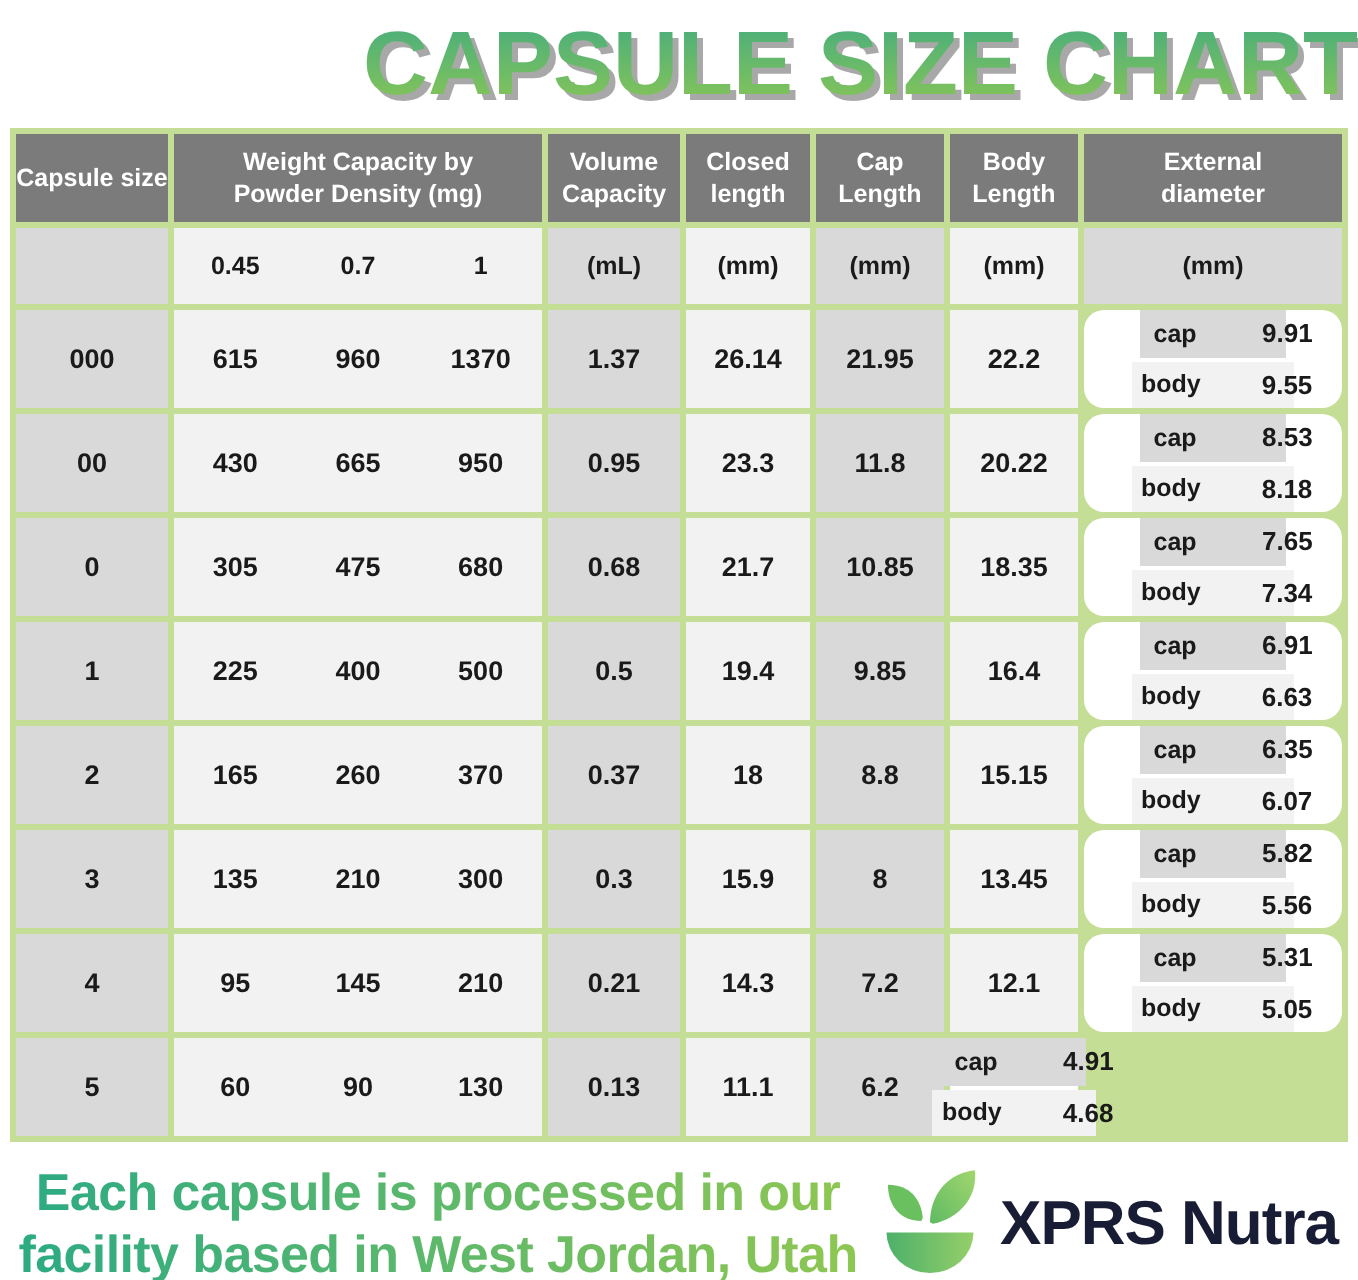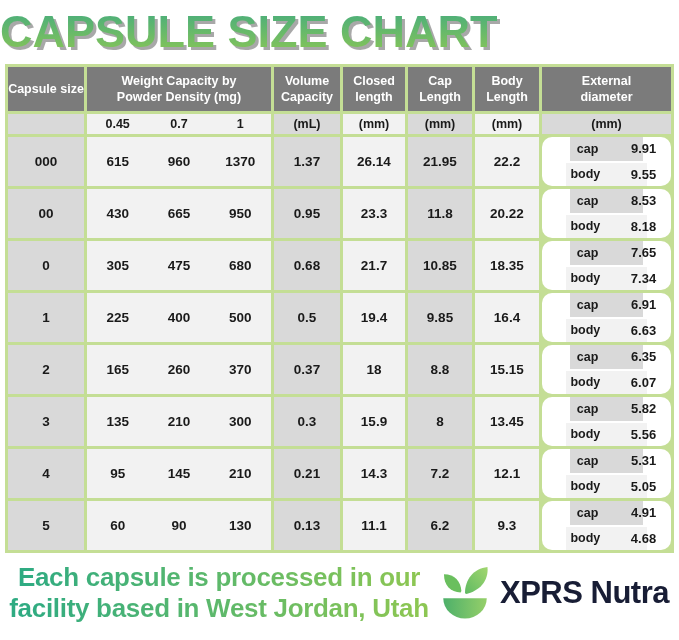--- a/index.html
+++ b/index.html
@@ -7,21 +7,21 @@
   body {
     width: 679px; height: 640px;
     font-family: "Liberation Sans", "DejaVu Sans", sans-serif;
     overflow: hidden;
   }
   .page { width: 679px; height: 640px; position: relative; }
 
   
   .title {
     margin-top: 2px;
-    text-align: left;
+    text-align: right;
     font-size: 45px;
     font-weight: 800;
     letter-spacing: 0px;
     line-height: 60px;
     background: linear-gradient(180deg, #45ac7e 10%, #8fc853 95%);
     -webkit-background-clip: text;
     background-clip: text;
     color: transparent;
     filter: drop-shadow(3px 3px 0px #a8a8a8);
     white-space: nowrap;
@@ -44,21 +44,21 @@
     color: #1a1a1a;
   }
   .hdr {
     background: #7b7b7b;
     color: #ffffff;
     font-weight: 700;
     font-size: 12.5px;
     line-height: 1.3;
     height: 44px;
   }
-  .sub { height: 20px; font-weight: 600; font-size: 12.5px; }
+  .sub { height: 38px; font-weight: 600; font-size: 12.5px; }
   .d   { height: 49px; font-weight: 700; font-size: 13.5px; }
   .gray  { background: #d9d9d9; }
   .light { background: #f2f2f2; }
   .weight {
     display: grid;
     grid-template-columns: 1fr 1fr 1fr;
     align-items: center;
     justify-items: center;
     padding: 0;
   }
@@ -301,21 +301,20 @@
 
     <div class="cell d gray">5</div>
     <div class="cell d light weight">
       <span>60</span>
       <span>90</span>
       <span>130</span>
     </div>
     <div class="cell d gray">0.13</div>
     <div class="cell d light">11.1</div>
     <div class="cell d gray">6.2</div>
-    <div class="cell d light">9.3</div>
     <div class="cell d ext">
       <div class="ext-sub gray">
           <span class="ext-label">cap</span>
           <span class="ext-val">4.91</span>
         </div>
       <div class="ext-sub light">
           <span class="ext-label">body</span>
           <span class="ext-val">4.68</span>
         </div>
     </div>

